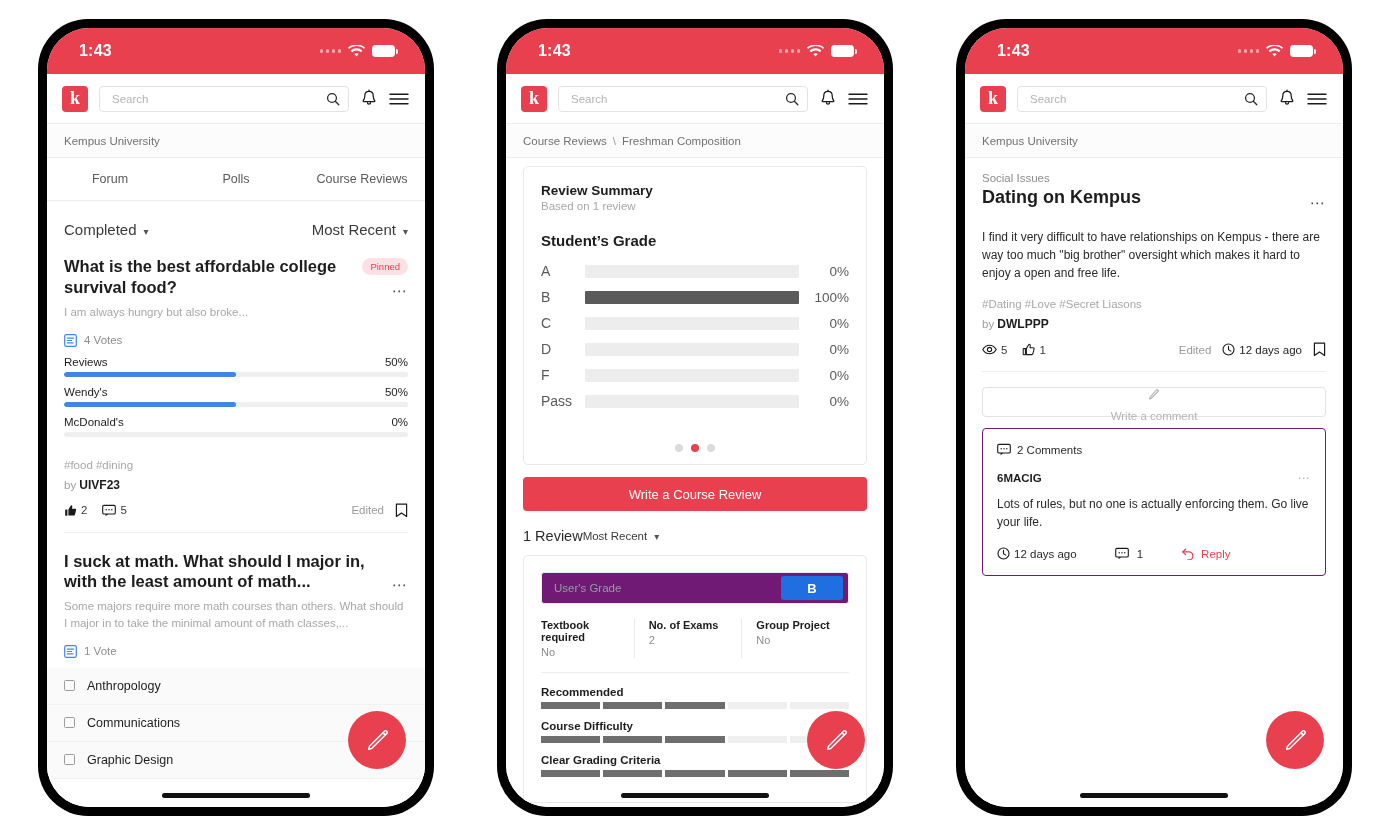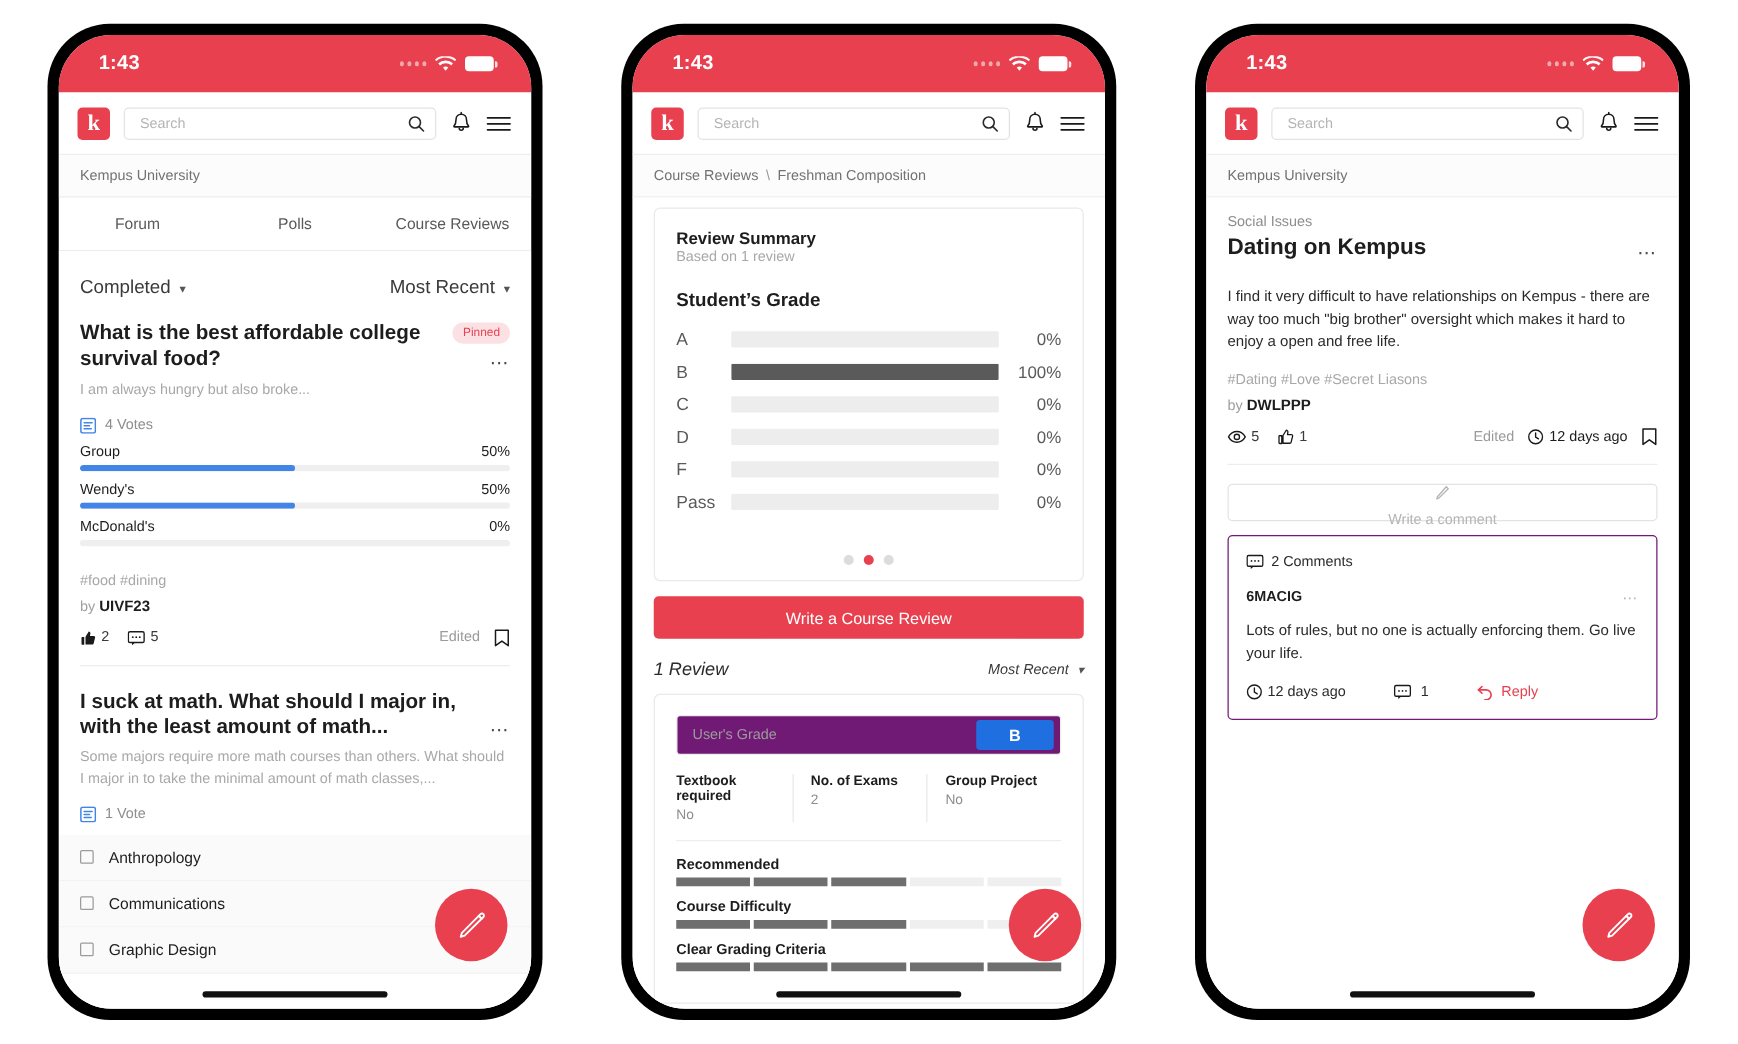--- a/index.html
+++ b/index.html
@@ -172,22 +172,22 @@
   .pager { display:flex; justify-content:center; gap:8px; padding: 16px 0 12px; }
   .pager i { width: 8px; height: 8px; border-radius:50%; background:#dcdcdc; display:block; }
   .pager i.on { background:#E8404F; }
 
   .cta {
     margin: 12px 17px 0; height: 34px; border-radius: 4px;
     background:#E8404F; color:#fff; font-size: 13px;
     display:flex; align-items:center; justify-content:center;
   }
   .revhead {
-    display:flex; justify-content:space-between; align-items:center;
-    padding: 17px 17px 11px; font-size: 14.5px; color:#2a2a2a;font-style:italic;
+    display:flex; align-items:center;
+    padding: 17px 17px 11px; font-size: 14.5px; color:#2a2a2a;
   }
   .revhead .sort { font-size: 11.5px; color:#3a3a3a; }
 
   .gradebar {
     display:flex; align-items:center; justify-content:space-between;
     background:#701a75; border:1px solid #ededed; border-radius:3px;
     height: 32px; padding: 0 5px 0 12px;
   }
   .gradebar .lbl { font-size: 11.5px; color:#9b9b9b; }
   .gbadge {
@@ -336,21 +336,21 @@
                     <line x1="3.3" y1="6.5" x2="7.6" y2="6.5"></line>
                     <line x1="3.3" y1="8.9" x2="9" y2="8.9"></line>
                   </g>
                 </svg>
             </span>
             <span>4 Votes</span>
           </div>
 
           <div class="poll-opt">
             <div class="poll-line">
-                <span>Group</span>
+                <span>Reviews</span>
                 <span class="pct">50%</span>
               </div>
             <div class="track">
                 <div class="fill" id="p1o0" style="width: 50%;"></div>
               </div>
           </div>
           <div class="poll-opt">
             <div class="poll-line">
                 <span>Wendy's</span>
                 <span class="pct">50%</span>

